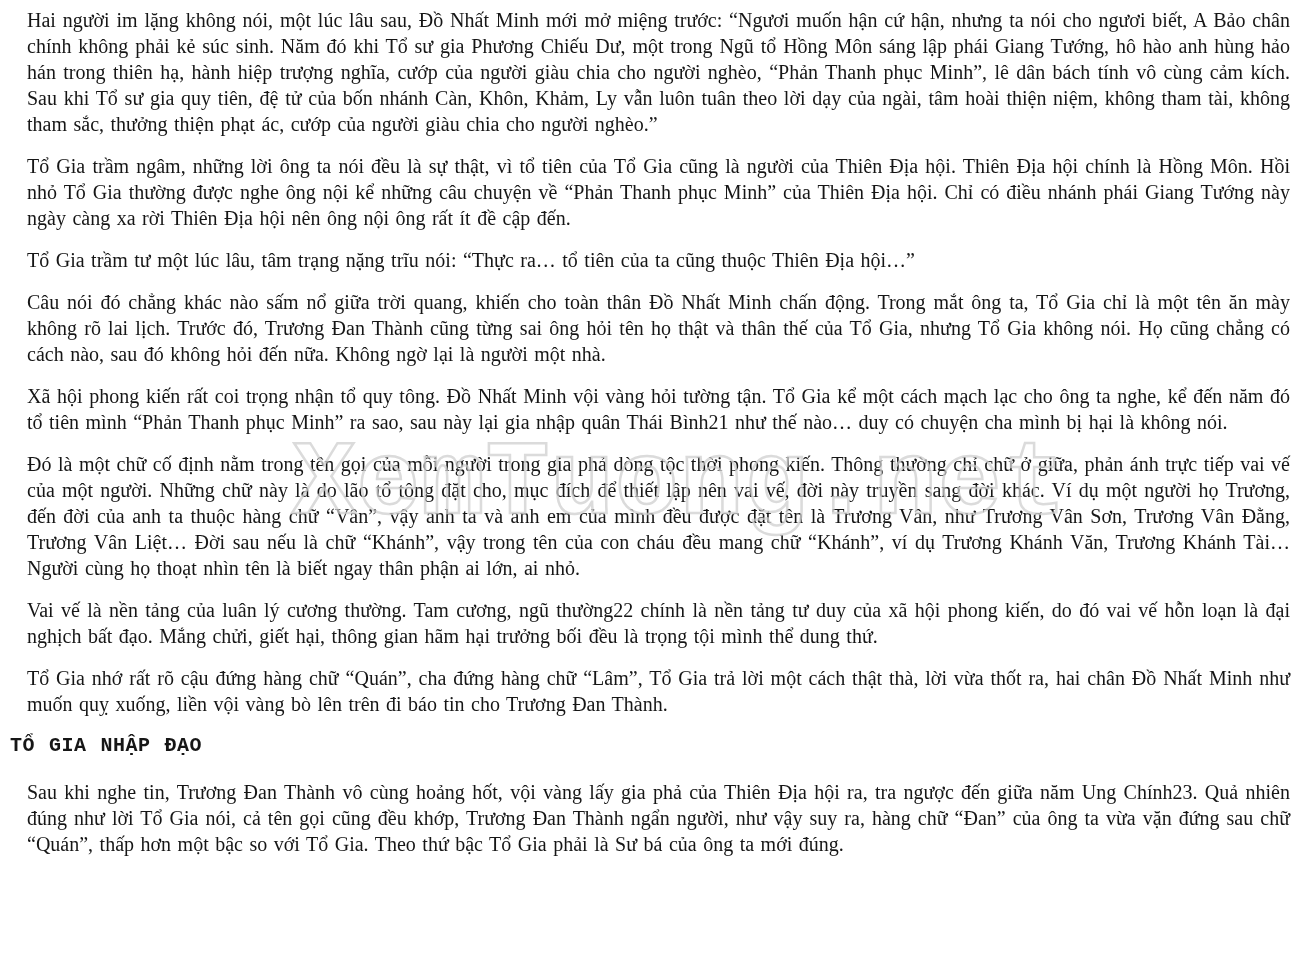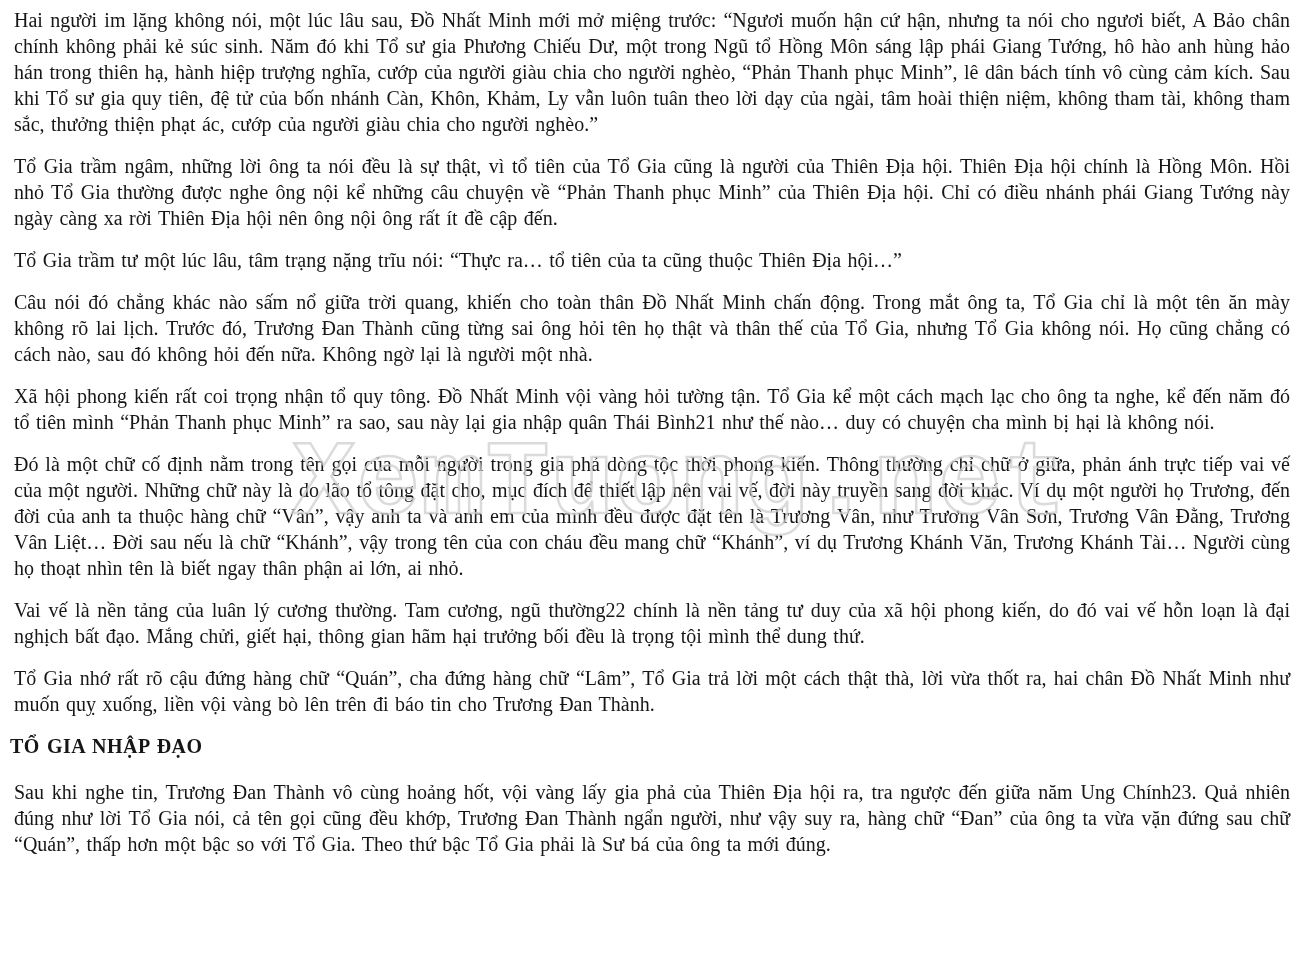--- a/index.html
+++ b/index.html
@@ -15,31 +15,32 @@
     overflow: hidden;
     font-family: "Liberation Serif", "DejaVu Serif", serif;
     color: #161616;
   }
   .text-layer {
     position: relative;
     z-index: 1;
     padding: 7px 10px 0 10px;
   }
   .text-layer p {
-    margin: 0 0 16px 4px;
+    margin: 0 0 16px 17px;
     font-size: 20px;
     line-height: 26px;
     text-align: justify;
     word-spacing: 1.5px;
   }
   .text-layer p.heading {
     font-weight: bold;
     text-align: left;
     letter-spacing: 0.5px;
     margin: 6px 0 20px 0;
+    font-family: Liberation Mono, monospace;
   }
   .watermark {
     position: absolute;
     z-index: 2;
     left: 292px;
     top: 425px;
     width: 740px;
     font-family: Liberation Mono, monospace;
     font-size: 106px;
     font-weight: bold;

